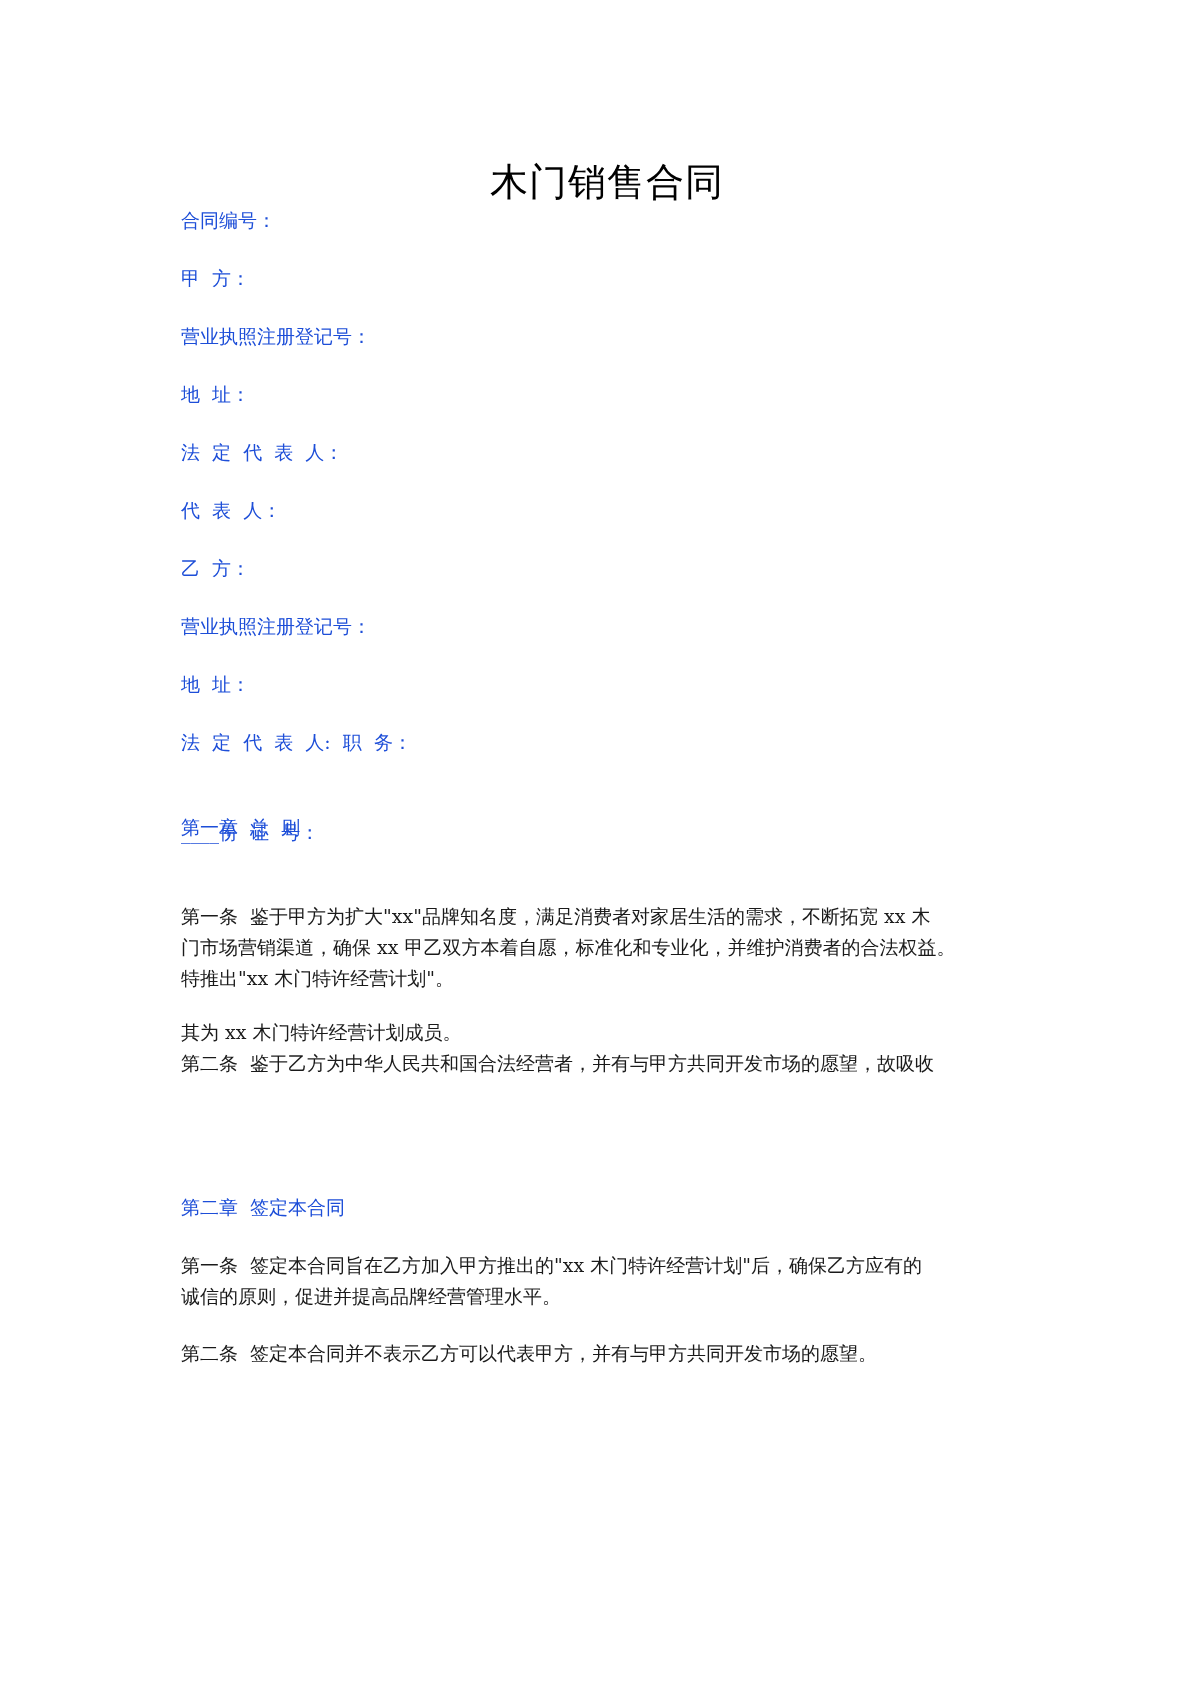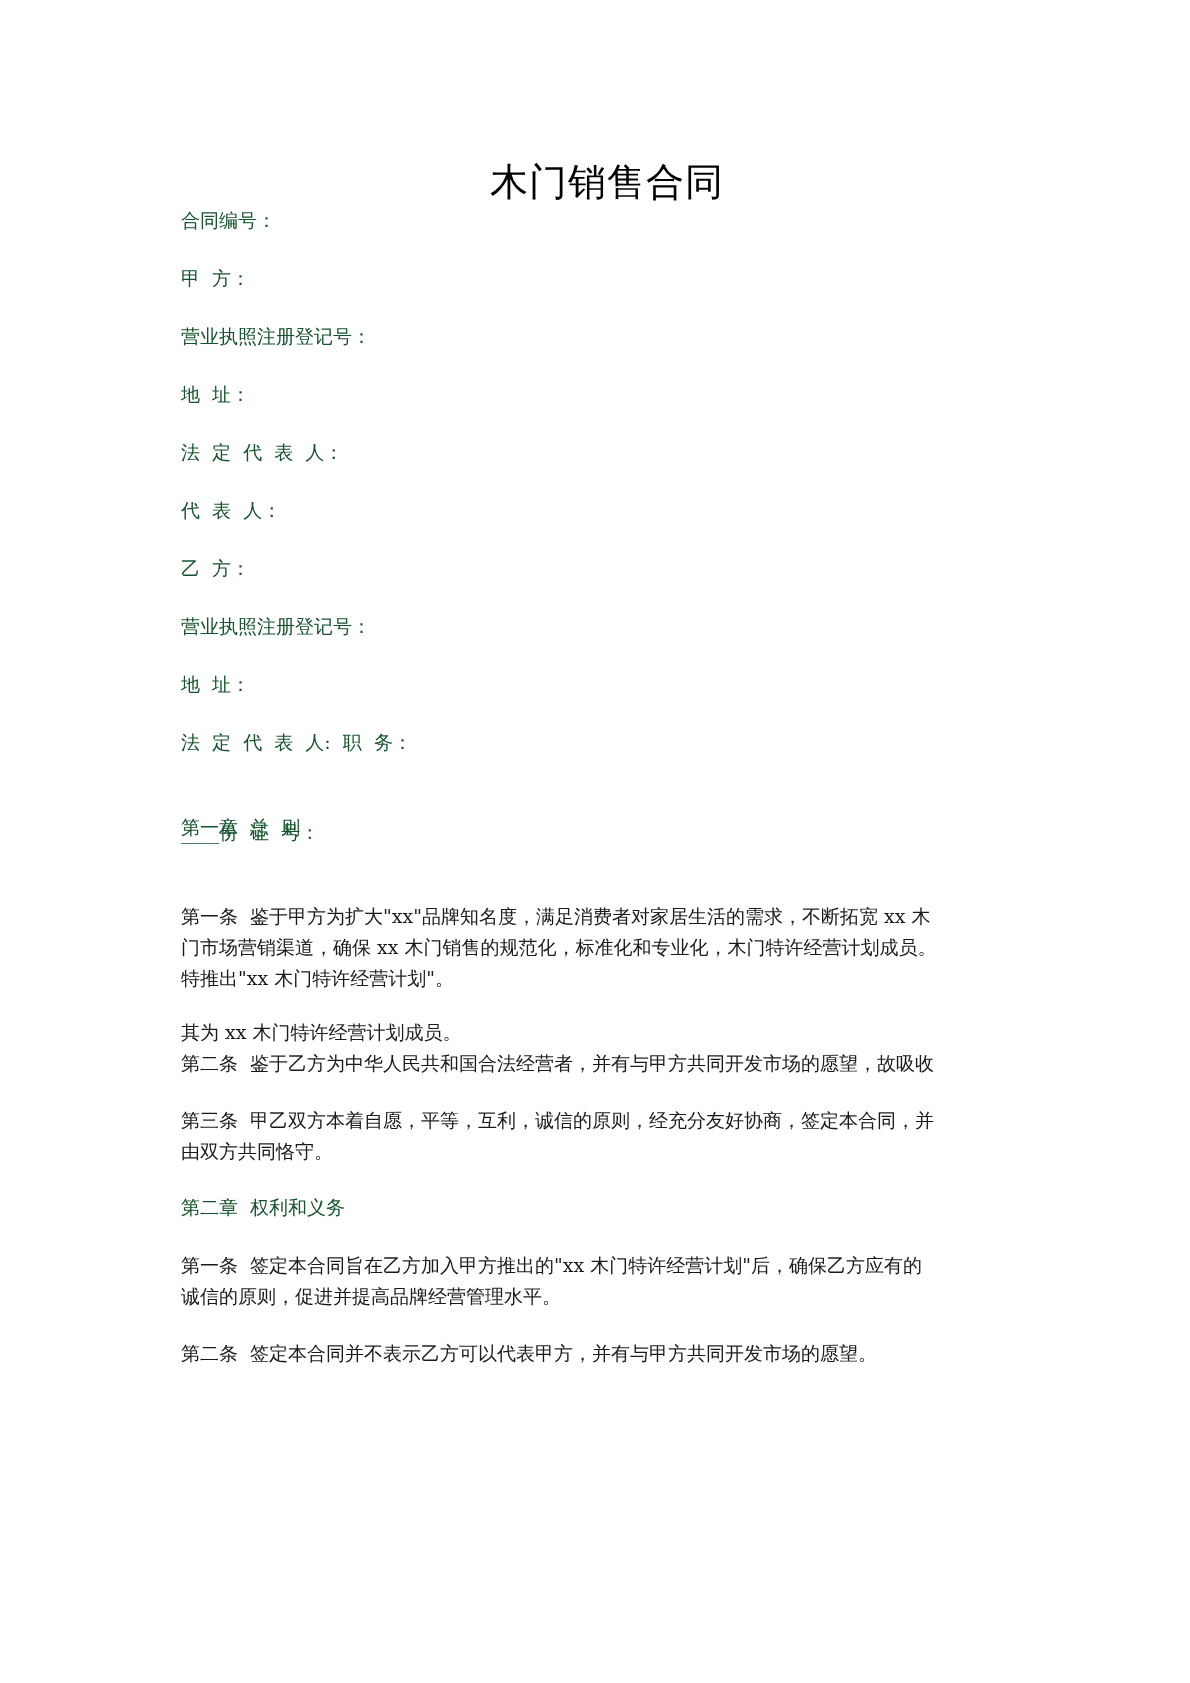--- a/index.html
+++ b/index.html
@@ -2,21 +2,21 @@
 <html><head>
 <meta charset="utf-8">
 <style>
   html, body { margin: 0; padding: 0; background: #ffffff; }
   body { width: 1190px; height: 1683px; position: relative; overflow: hidden;
          font-family: "DejaVu Serif", "Liberation Serif", serif; color: #111; }
   .page { position: absolute; left: 0; top: 0; width: 1190px; height: 1683px; background: #fff; }
   .title { position: absolute; left: 12px; width: 1190px; top: 160px; text-align: center;
            font-family: "DejaVu Sans", "Liberation Sans", sans-serif; font-weight: normal;
            font-size: 38px; line-height: 44px; letter-spacing: 1px; color: #000; }
-  .line { position: absolute; left: 181px; font-size: 19px; line-height: 30px; white-space: pre; color: #14532d; }
+  .line { position: absolute; left: 181px; font-size: 19px; line-height: 30px; white-space: pre; color: #1d4ed8; }
   .para { position: absolute; left: 181px; width: 830px; font-size: 19px; line-height: 31px; color: #1a1a1a; }
   .para span { display: block; white-space: pre; }
 </style>
 </head>
 <body>
 
 <div class="page">
 
   <div class="title">木门销售合同</div>
 
@@ -29,35 +29,31 @@
   <div class="line" style="top:553px">乙  方：</div>
   <div class="line" style="top:611px">营业执照注册登记号：</div>
   <div class="line" style="top:669px">地  址：</div>
   <div class="line" style="top:727px">法  定  代  表  人:  职  务：</div>
   <div class="line" style="top:817px">____份  证  号：</div>
 
   <div class="line" style="top:812px">第一章  总  则</div>
 
   <div class="para" style="top:901px">
     <span>第一条  鉴于甲方为扩大"xx"品牌知名度，满足消费者对家居生活的需求，不断拓宽 xx 木</span>
-    <span>门市场营销渠道，确保 xx 木门销售的规范化，标准化和专业化，木门特许经营计划成员。</span>
+    <span>门市场营销渠道，确保 xx 甲乙双方本着自愿，标准化和专业化，并维护消费者的合法权益。</span>
     <span>特推出"xx 木门特许经营计划"。</span>
   </div>
 
   <div class="para" style="top:1017px">
     <span>其为 xx 木门特许经营计划成员。</span>
     <span>第二条  鉴于乙方为中华人民共和国合法经营者，并有与甲方共同开发市场的愿望，故吸收</span>
   </div>
 
-  <div class="para" style="top:1105px">
-    <span>第三条  甲乙双方本着自愿，平等，互利，诚信的原则，经充分友好协商，签定本合同，并</span>
-    <span>由双方共同恪守。</span>
-  </div>
 
-  <div class="line" style="top:1192px">第二章  权利和义务</div>
+  <div class="line" style="top:1192px">第二章  签定本合同</div>
 
   <div class="para" style="top:1250px">
     <span>第一条  签定本合同旨在乙方加入甲方推出的"xx 木门特许经营计划"后，确保乙方应有的</span>
     <span>诚信的原则，促进并提高品牌经营管理水平。</span>
   </div>
 
   <div class="para" style="top:1338px">
     <span>第二条  签定本合同并不表示乙方可以代表甲方，并有与甲方共同开发市场的愿望。</span>
   </div>
 

